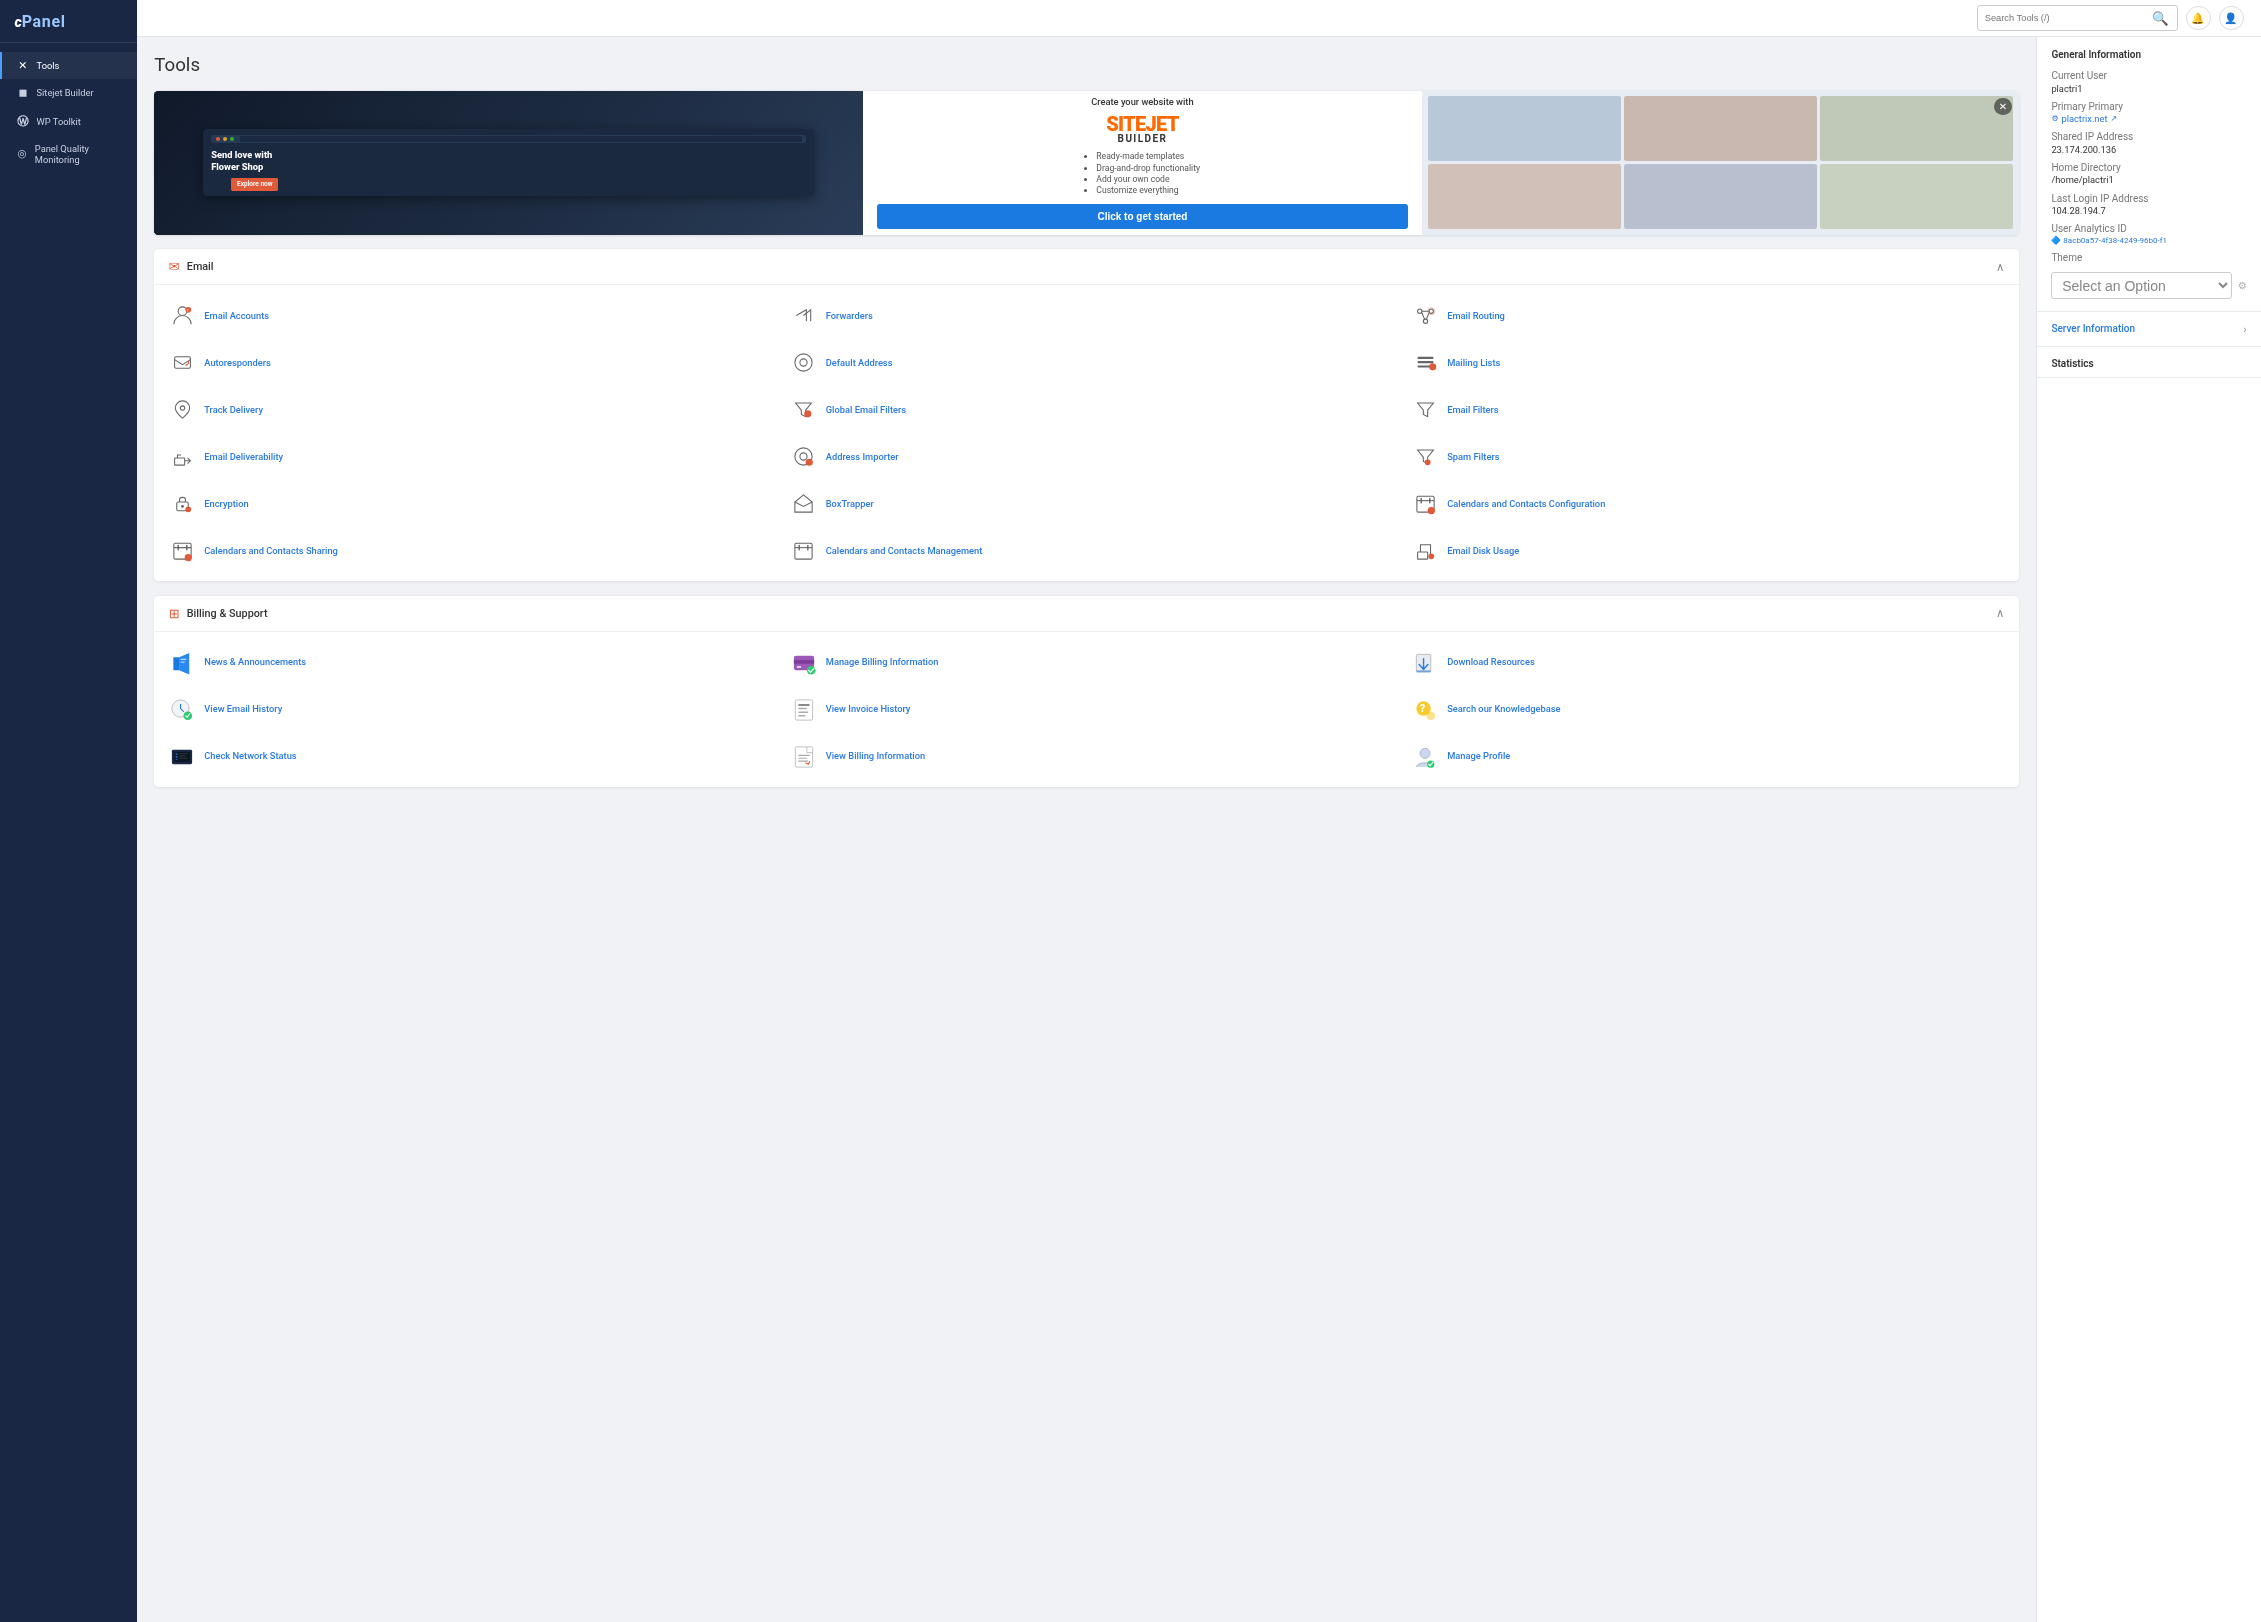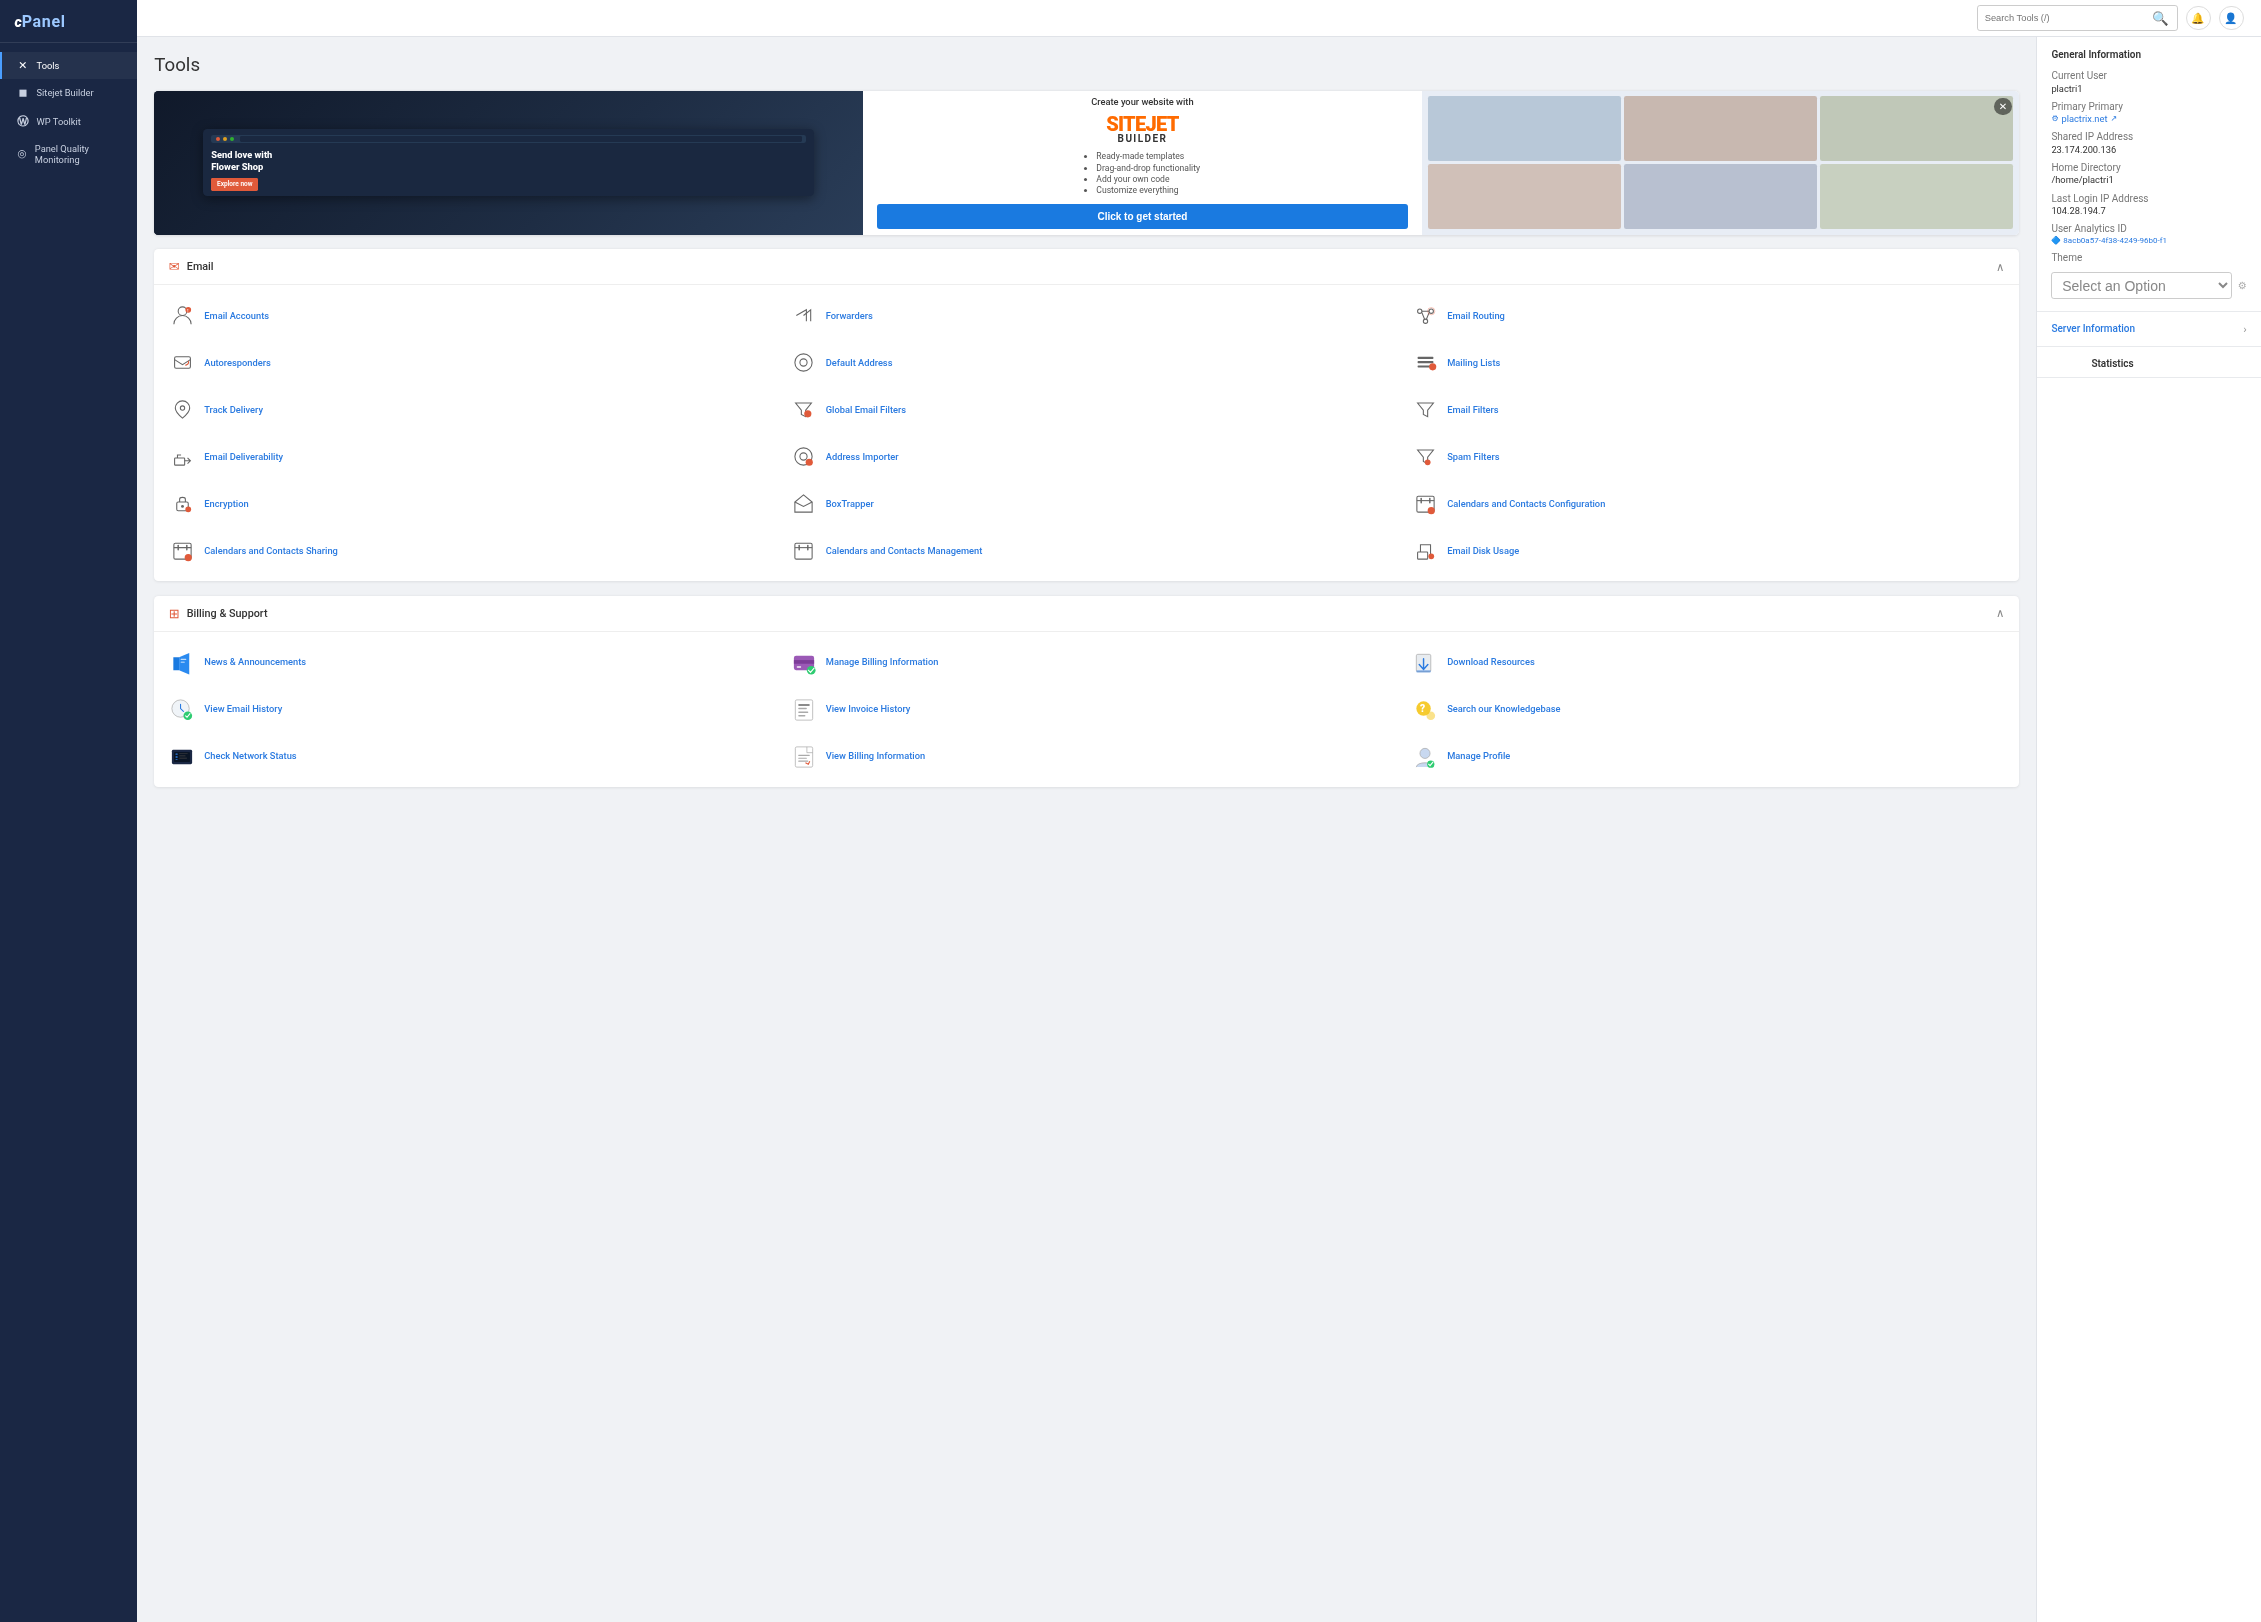--- a/index.html
+++ b/index.html
@@ -359,21 +359,20 @@
       font-size: 10px;
       color: #2a7ae0;
       font-weight: 500;
     }
     .server-info-arrow { color: #999; font-size: 11.5px; }
     .statistics-title {
       font-size: 10px;
       font-weight: 600;
       color: #333;
       padding: 11.5px 14.4px 7.2px;
-      margin-left: 40px;
     }
 
     
     .icon-email { color: #e05a3a; }
   </style>
 </head>
 <body>
 
 <div class="sidebar">
   <div class="sidebar-logo">
@@ -428,21 +427,21 @@
               <div style="background:#253a54;border-radius:2.2px;height:8.6px;margin-bottom:5.8px;display:flex;gap:2.9px;align-items:center;padding:0 4.3px;">
                 <div style="width:4.3px;height:4.3px;border-radius:50%;background:#e05a3a;"></div>
                 <div style="width:4.3px;height:4.3px;border-radius:50%;background:#e0a020;"></div>
                 <div style="width:4.3px;height:4.3px;border-radius:50%;background:#30b030;"></div>
                 <div style="flex:1;background:#1a2840;border-radius:1.4px;height:5.8px;margin-left:2.9px;"></div>
               </div>
               <div style="color:#fff;font-weight:800;font-size:9.3px;line-height:1.3;">
                 <span style="white-space:pre-line;display:block;">Send love with
 Flower Shop</span>
               </div>
-              <div style="background:#e05a3a;border-radius:1.4px;padding:2.2px 5.8px;margin-top:4.3px;display:inline-block;font-size:6.5px;color:#fff;font-weight:600;">Explore now</div>
+              <div style="background:#e05a3a;border-radius:1.4px;padding:2.2px 5.8px;margin-top:4.3px;display:inline-block;font-size:6.5px;color:#fff;font-weight:600;margin-left:20px;">Explore now</div>
             </div>
           </div>
         </div>
 
         <div class="banner-center">
           <div class="sitejet-title">Create your website with</div>
           <div style="text-align:center;line-height:1;">
             <div class="sitejet-brand">SITEJET</div>
             <div class="sitejet-sub">BUILDER</div>
           </div>

